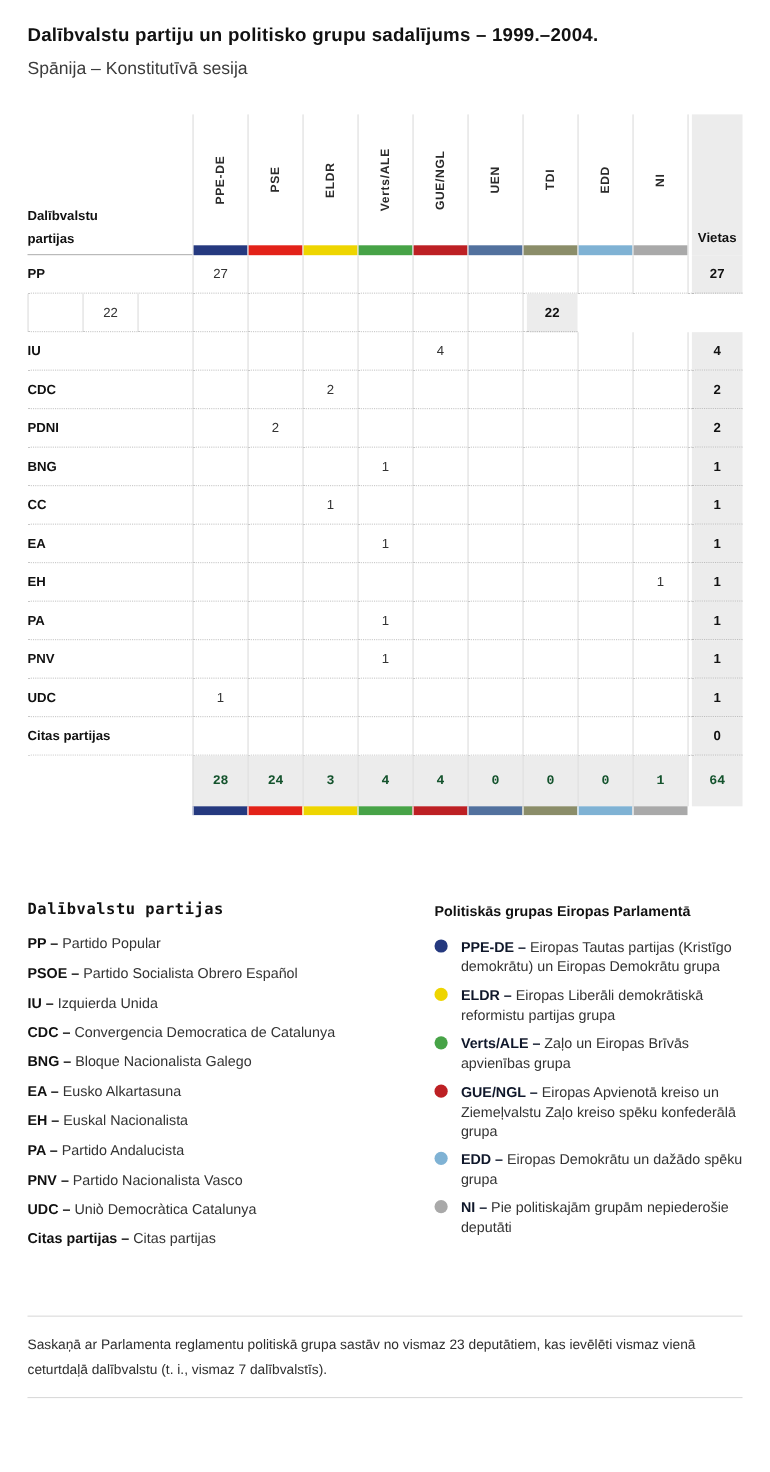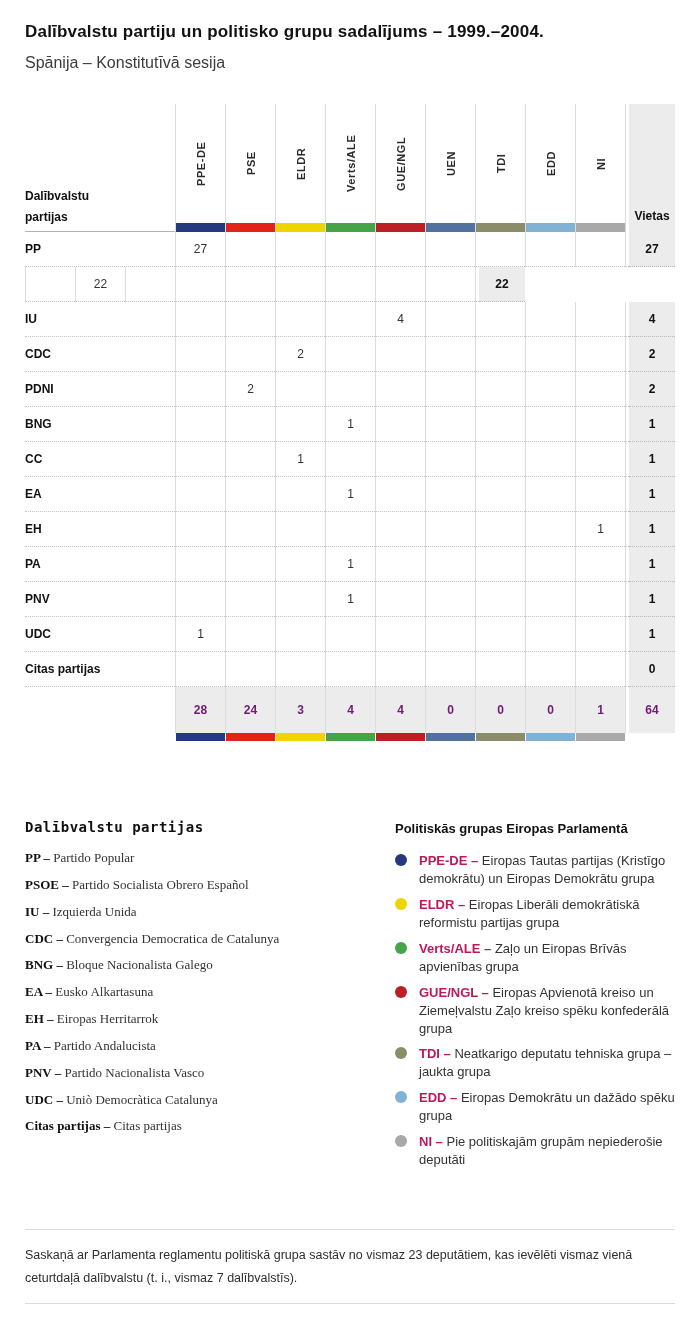--- a/index.html
+++ b/index.html
@@ -30,38 +30,38 @@
   .seat-head{display:flex;align-items:flex-end;justify-content:center;
              font-weight:700;font-size:12px;padding-bottom:9px;color:#111;}
 
   .tbody-row{height:35px;}
   .tbody-row .tcell{border-bottom:1px dotted #c6c6c6;display:flex;align-items:center;justify-content:center;}
   .tbody-row .rowlabel{justify-content:flex-start;font-weight:700;font-size:12px;color:#111;}
   .tbody-row .val{font-size:12px;color:#333;}
   .tbody-row .seatval{font-weight:700;font-size:12px;color:#111;border-bottom:1px dotted #b9b9b9;}
 
   .totals{height:46px;}
-  .totals .tcell{display:flex;align-items:center;justify-content:center;font-weight:700;font-size:12px;color:#701a75;}
+  .totals .tcell{display:flex;align-items:center;justify-content:center;font-weight:700;font-size:12px;color:#14532d;font-family:Liberation Mono, monospace;}
   .totals .c-g{background:#ececec;}
   .totals .c-label{background:#fff;}
   .barrow{height:8px;}
   .barrow .c-g{border-left:1px solid #fff;}
 
   
   .legends{display:flex;margin-top:78px;}
   .legend-left{width:370px;flex:none;}
   .legend-right{width:280px;flex:none;}
   .legend-left h3{font-family:"DejaVu Sans Mono",monospace;font-size:14px;font-weight:700;
                   letter-spacing:.5px;margin:0 0 14px;color:#111;}
   .legend-right h3{font-size:13px;font-weight:700;margin:2px 0 16px;color:#111;}
-  .pitem{margin:0 0 8px;font-size:13px;color:#333;line-height:1.45;font-family:Liberation Serif, serif;}
+  .pitem{margin:0 0 8px;font-size:13px;color:#333;line-height:1.45;}
   .pitem strong{color:#111;}
   .gitem{display:flex;margin:0 0 8px;font-size:13px;color:#333;line-height:1.38;}
   .dot{width:12px;height:12px;border-radius:50%;margin:2px 12px 0 0;flex:none;}
-  .gitem strong{color:#be185d;}
+  .gitem strong{color:#0f172a;}
 
   
   .noteblock{margin-top:52px;border-top:1px solid #dadada;border-bottom:1px solid #dadada;
              padding:14px 0;}
   .noteblock p{margin:0;font-size:12.5px;line-height:1.8;color:#2e2e2e;}
 </style>
 </head>
 <body>
 
 <div class="page">
@@ -325,21 +325,21 @@
   <div class="legends">
     <div class="legend-left">
       <h3>Dalībvalstu partijas</h3>
       <div id="party-list">
           <p class="pitem"><strong>PP – </strong><span>Partido Popular</span></p>
           <p class="pitem"><strong>PSOE – </strong><span>Partido Socialista Obrero Español</span></p>
           <p class="pitem"><strong>IU – </strong><span>Izquierda Unida</span></p>
           <p class="pitem"><strong>CDC – </strong><span>Convergencia Democratica de Catalunya</span></p>
           <p class="pitem"><strong>BNG – </strong><span>Bloque Nacionalista Galego</span></p>
           <p class="pitem"><strong>EA – </strong><span>Eusko Alkartasuna</span></p>
-          <p class="pitem"><strong>EH – </strong><span>Eiropas Herritarrok</span></p>
+          <p class="pitem"><strong>EH – </strong><span>Euskal Nacionalista</span></p>
           <p class="pitem"><strong>PA – </strong><span>Partido Andalucista</span></p>
           <p class="pitem"><strong>PNV – </strong><span>Partido Nacionalista Vasco</span></p>
           <p class="pitem"><strong>UDC – </strong><span>Uniò Democràtica Catalunya</span></p>
           <p class="pitem"><strong>Citas partijas – </strong><span>Citas partijas</span></p>
         </div>
     </div>
     <div class="legend-right">
       <h3>Politiskās grupas Eiropas Parlamentā</h3>
       <div id="group-list">
           <div class="gitem">
@@ -352,24 +352,20 @@
           </div>
           <div class="gitem">
             <span class="dot" style="background: rgb(71, 163, 71);"></span>
             <span><strong>Verts/ALE – </strong><span>Zaļo un Eiropas Brīvās apvienības grupa</span></span>
           </div>
           <div class="gitem">
             <span class="dot" style="background: rgb(189, 32, 36);"></span>
             <span><strong>GUE/NGL – </strong><span>Eiropas Apvienotā kreiso un Ziemeļvalstu Zaļo kreiso spēku konfederālā grupa</span></span>
           </div>
           <div class="gitem">
-            <span class="dot" style="background: rgb(139, 141, 105);"></span>
-            <span><strong>TDI – </strong><span>Neatkarigo deputatu tehniska grupa – jaukta grupa</span></span>
-          </div>
-          <div class="gitem">
             <span class="dot" style="background: rgb(127, 178, 212);"></span>
             <span><strong>EDD – </strong><span>Eiropas Demokrātu un dažādo spēku grupa</span></span>
           </div>
           <div class="gitem">
             <span class="dot" style="background: rgb(169, 169, 169);"></span>
             <span><strong>NI – </strong><span>Pie politiskajām grupām nepiederošie deputāti</span></span>
           </div>
         </div>
     </div>
   </div>

